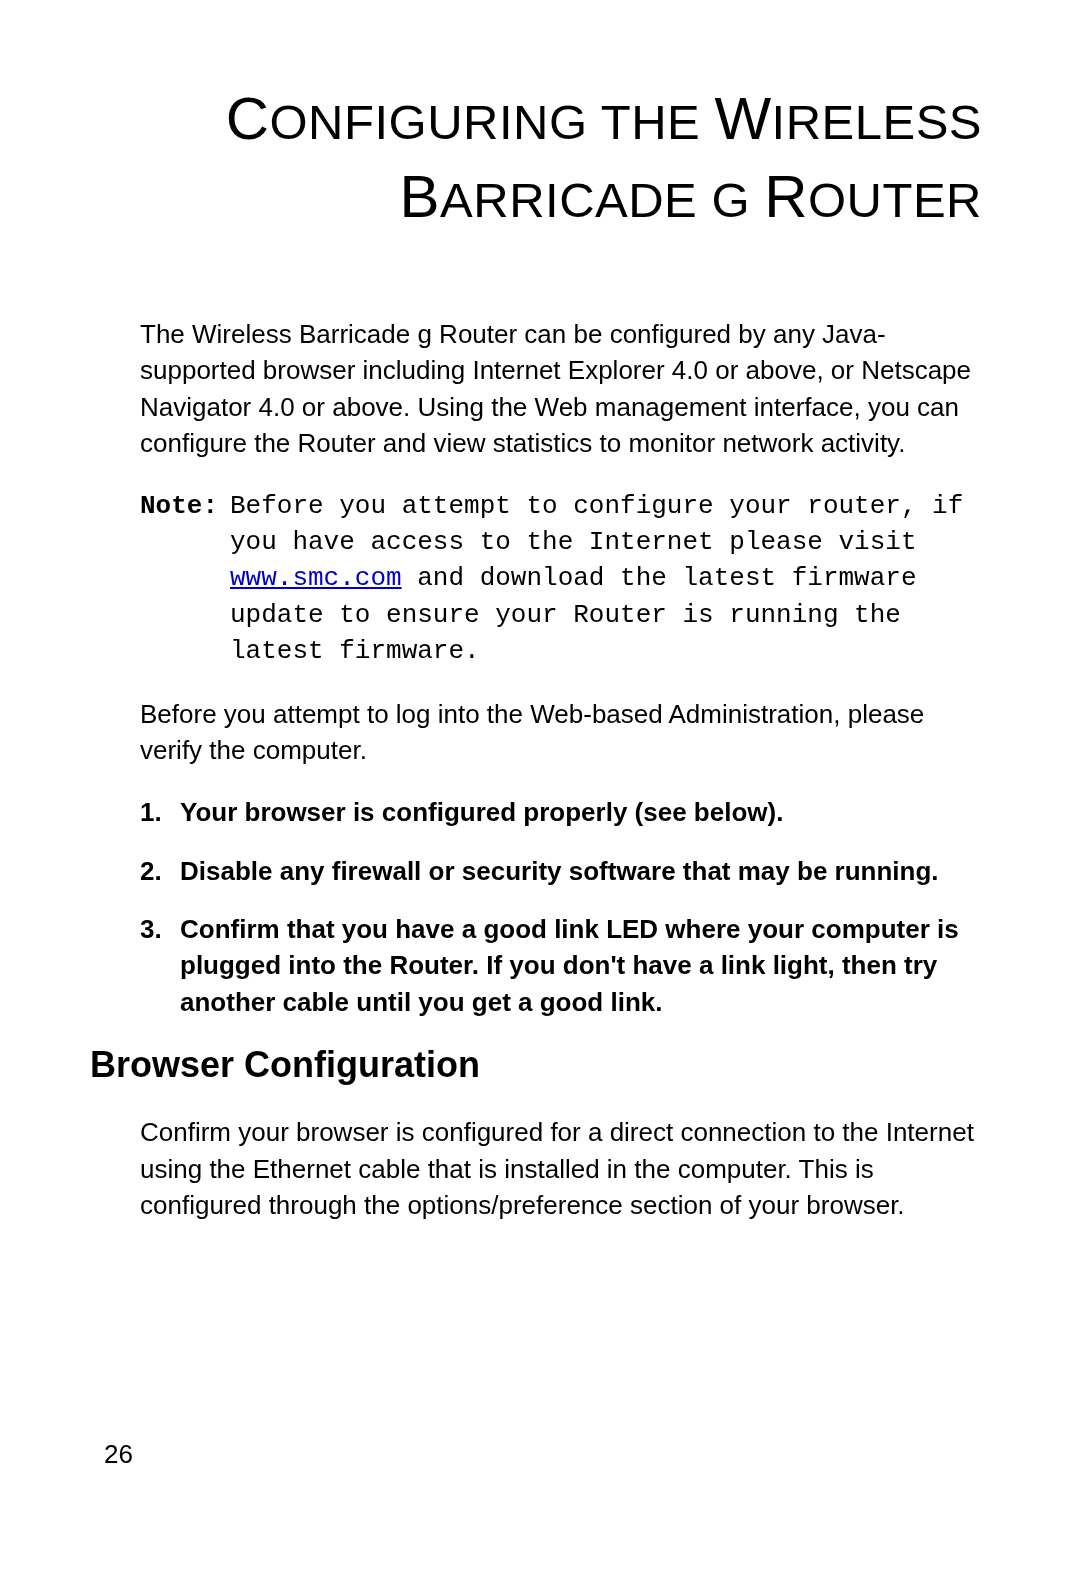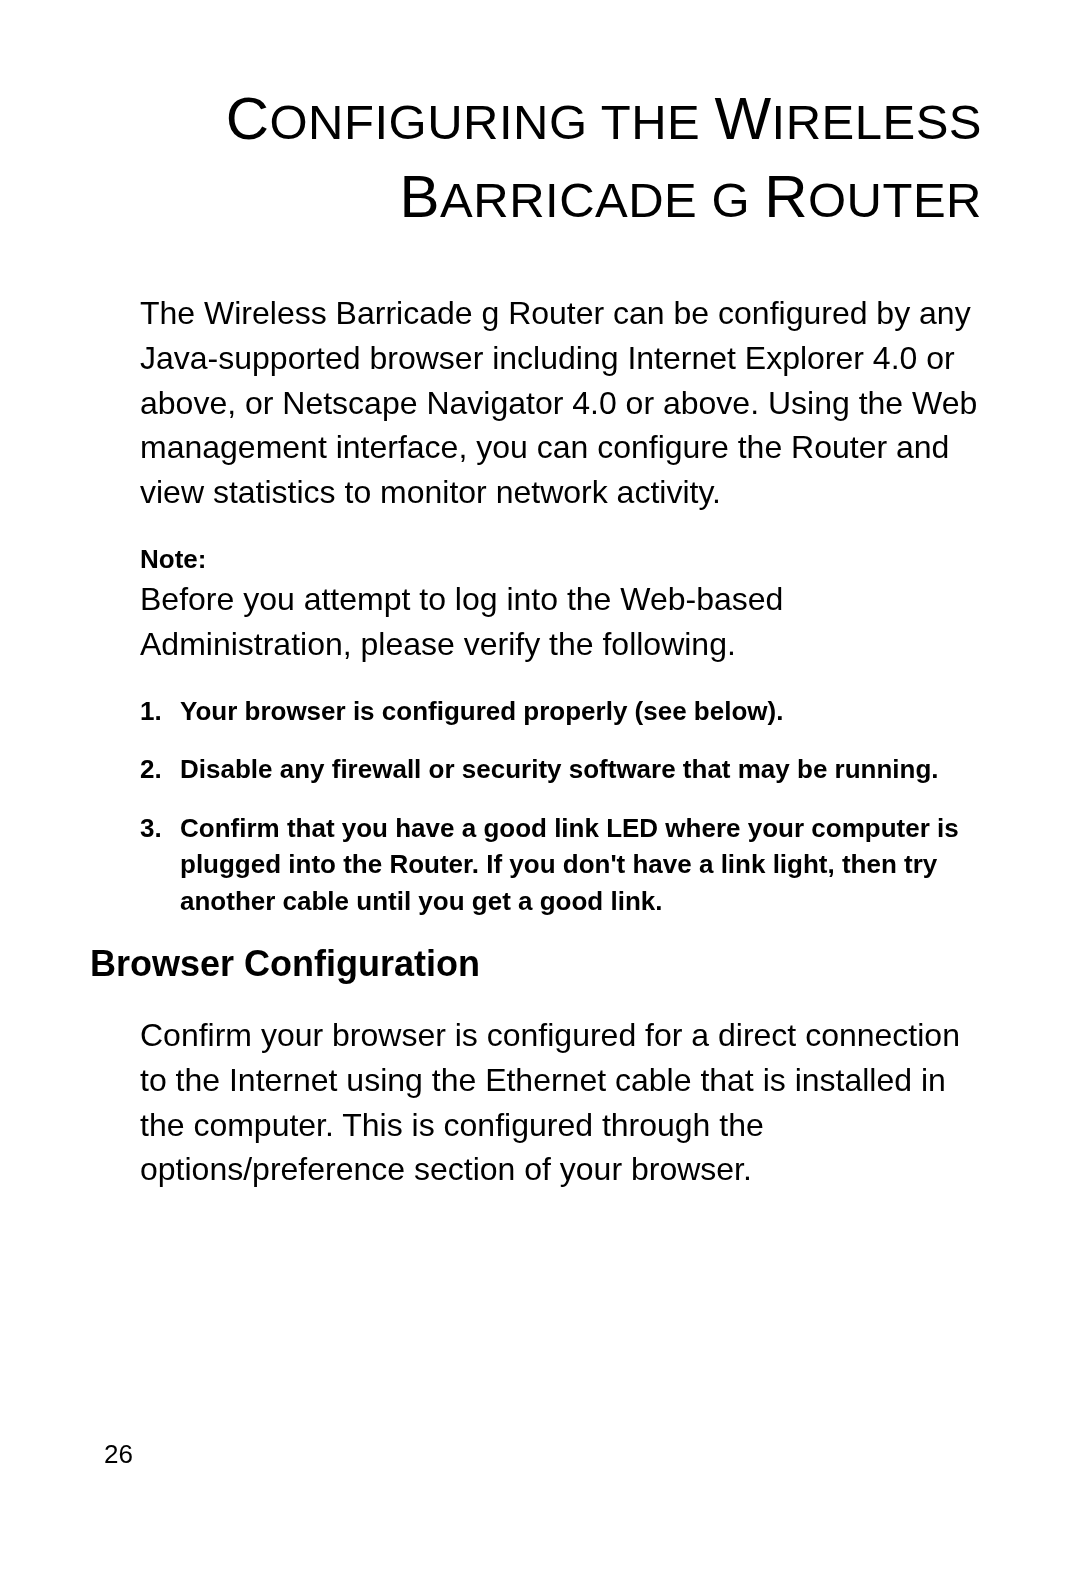--- a/index.html
+++ b/index.html
@@ -11,37 +11,39 @@
     color: #000;
     position: relative;
     padding: 80px 90px 0 90px;
   }
   .page-title {
     font-size: 49px;
     font-weight: 400;
     text-align: right;
     letter-spacing: 0.5px;
     line-height: 1.3;
-    margin-bottom: 55px;
+    margin-bottom: 80px;
     padding-right: 8px;
   }
   .page-title .cap { font-size: 60px; }
   .body-text {
-    font-size: 32px;
+    font-size: 26px;
     line-height: 1.4;
     margin-left: 50px;
     margin-right: 10px;
   }
   .para { margin-bottom: 26px; }
   .note-row {
     display: flex;
     margin-left: 50px;
     margin-right: 10px;
     font-size: 26px;
     line-height: 1.4;
+    margin-bottom: 26px;
+    font-family: Liberation Mono, monospace;
   }
   .note-label {
     font-weight: 700;
     width: 90px;
     flex-shrink: 0;
   }
   .note-body { flex: 1; }
   .link { color: #0000cc; text-decoration: underline; }
   .ol {
     margin-left: 50px;
@@ -82,23 +84,26 @@
   <span class="cap">W</span><span>IRELESS</span><br>
   <span class="cap">B</span><span>ARRICADE</span>
   <span>G</span>
   <span class="cap">R</span><span>OUTER</span>
 </h1>
 
 <p class="body-text para">The Wireless Barricade g Router can be configured by any Java-supported browser including Internet Explorer 4.0 or above, or Netscape Navigator 4.0 or above. Using the Web management interface, you can configure the Router and view statistics to monitor network activity.</p>
 
 <div class="note-row">
   <div class="note-label">Note:</div>
+  <div class="note-body">
+    <span>Before you attempt to configure your router, if you have access to the Internet please visit </span><a class="link">www.smc.com</a><span> and download the latest firmware update to ensure your Router is running the latest firmware.</span>
+  </div>
 </div>
 
-<p class="body-text para">Before you attempt to log into the Web-based Administration, please verify the following.</p>
+<p class="body-text para">Before you attempt to log into the Web-based Administration, please verify the computer.</p>
 
 <div class="ol">
   <div class="ol-item">
     <div class="ol-num">1.</div>
     <div class="ol-body">Your browser is configured properly (see below).</div>
   </div>
   <div class="ol-item">
     <div class="ol-num">2.</div>
     <div class="ol-body">Disable any firewall or security software that may be running.</div>
   </div>

